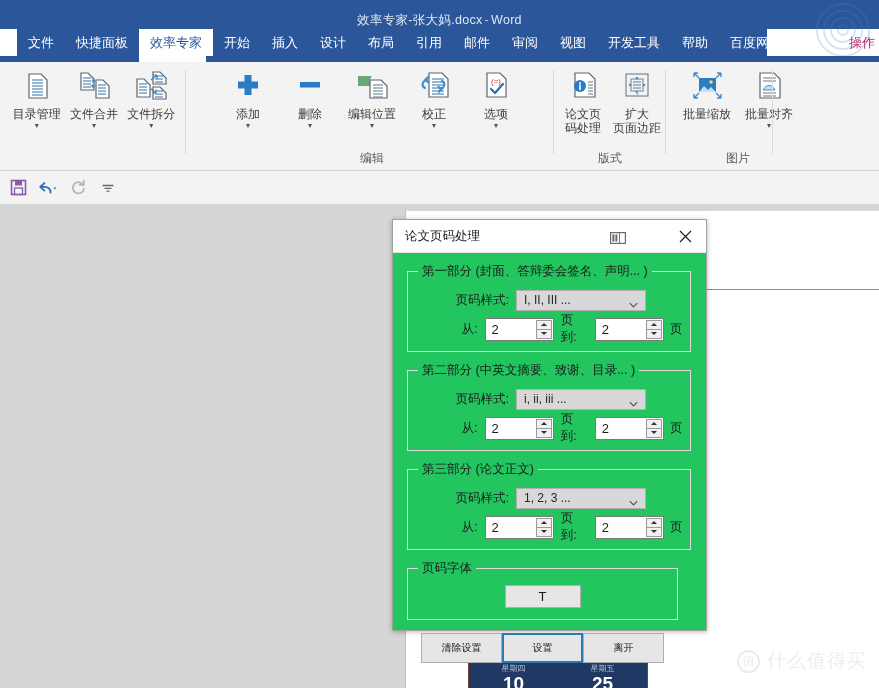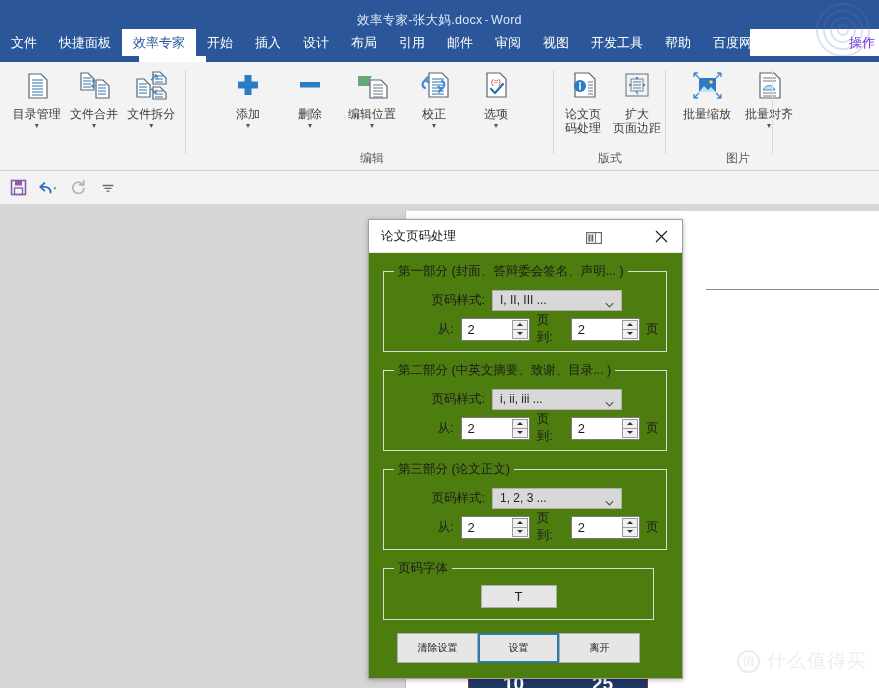--- a/index.html
+++ b/index.html
@@ -16,37 +16,37 @@
   .titlebar {
     position: absolute; left:0; top:0; width:879px; height:29px;
     background:#2b579a; color:#ffffff;
     display:flex; align-items:flex-end; justify-content:center;
   }
   .title-text { font-size: 12.5px; color:#dfe7f3; letter-spacing:0.3px; }
   .title-text .dash { color:#b9c9e2; padding:0 2px; }
 
   
   .tabstrip {
-    position:absolute; left:0; top:29px; width:750px; height:27px;
+    position:absolute; left:17px; top:29px; width:750px; height:27px;
     background:#2b579a;
     display:flex; align-items:flex-end;
   }
   .tab {
     height:27px; padding:0 11px;
     display:flex; align-items:center; justify-content:center;
     font-size:13px; color:#ffffff; white-space:nowrap; cursor:default;
   }
   .tab.active { background:#ffffff; color:#2b579a; }
   .tab-right {
     position:absolute; right:0; top:29px; height:27px;
     display:flex; align-items:center; gap:4px; padding-right:4px;
   }
   .bulb { width:14px; height:17px; position:relative; }
   .bulb svg { display:block; }
-  .tab-hint { font-size:13px; color:#6d28d9; white-space:nowrap; }
+  .tab-hint { font-size:13px; color:#be185d; white-space:nowrap; }
   .tabstrip-underline {
     position:absolute; left:0; top:56px; width:879px; height:6px;
     background:#2b579a;
   }
   .tabstrip-underline .active-gap {
     position:absolute; left:139px; top:0; width:67px; height:6px; background:#ffffff;
   }
   
   .ring-wm {
     position:absolute; right:8px; top:2px; width:56px; height:56px;
@@ -115,22 +115,22 @@
   }
   .wm-badge {
     width:23px; height:23px; border-radius:50%;
     border:2px solid #d8d8d8; color:#d8d8d8;
     font-size:13px; display:flex; align-items:center; justify-content:center;
   }
   .wm-text { font-size:19px; color:#dcdcdc; letter-spacing:1px; }
 
   
   .dialog {
-    position:absolute; left:368px; top:219px; width:315px; height:460px;
-    background:#4d7c0f; border:1px solid #a0a0a0;
+    position:absolute; left:392px; top:219px; width:315px; height:412px;
+    background:#22c55e; border:1px solid #a0a0a0;
     box-shadow:0 1px 5px rgba(0,0,0,0.28);
   }
   .dlg-title {
     position:relative; height:33px; background:#ffffff;
     border-bottom:1px solid #e3e3e3;
     display:flex; align-items:center;
   }
   .dlg-title-text { font-size:12.5px; color:#1b1b1b; padding-left:12px; }
   .dlg-panel-icon { position:absolute; left:217px; top:10px; width:16px; height:12px; }
   .dlg-close {

